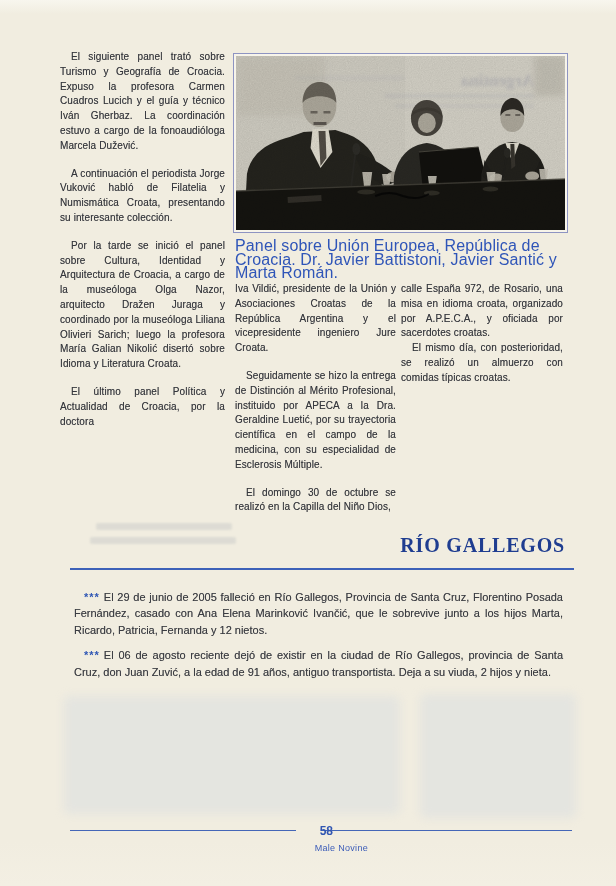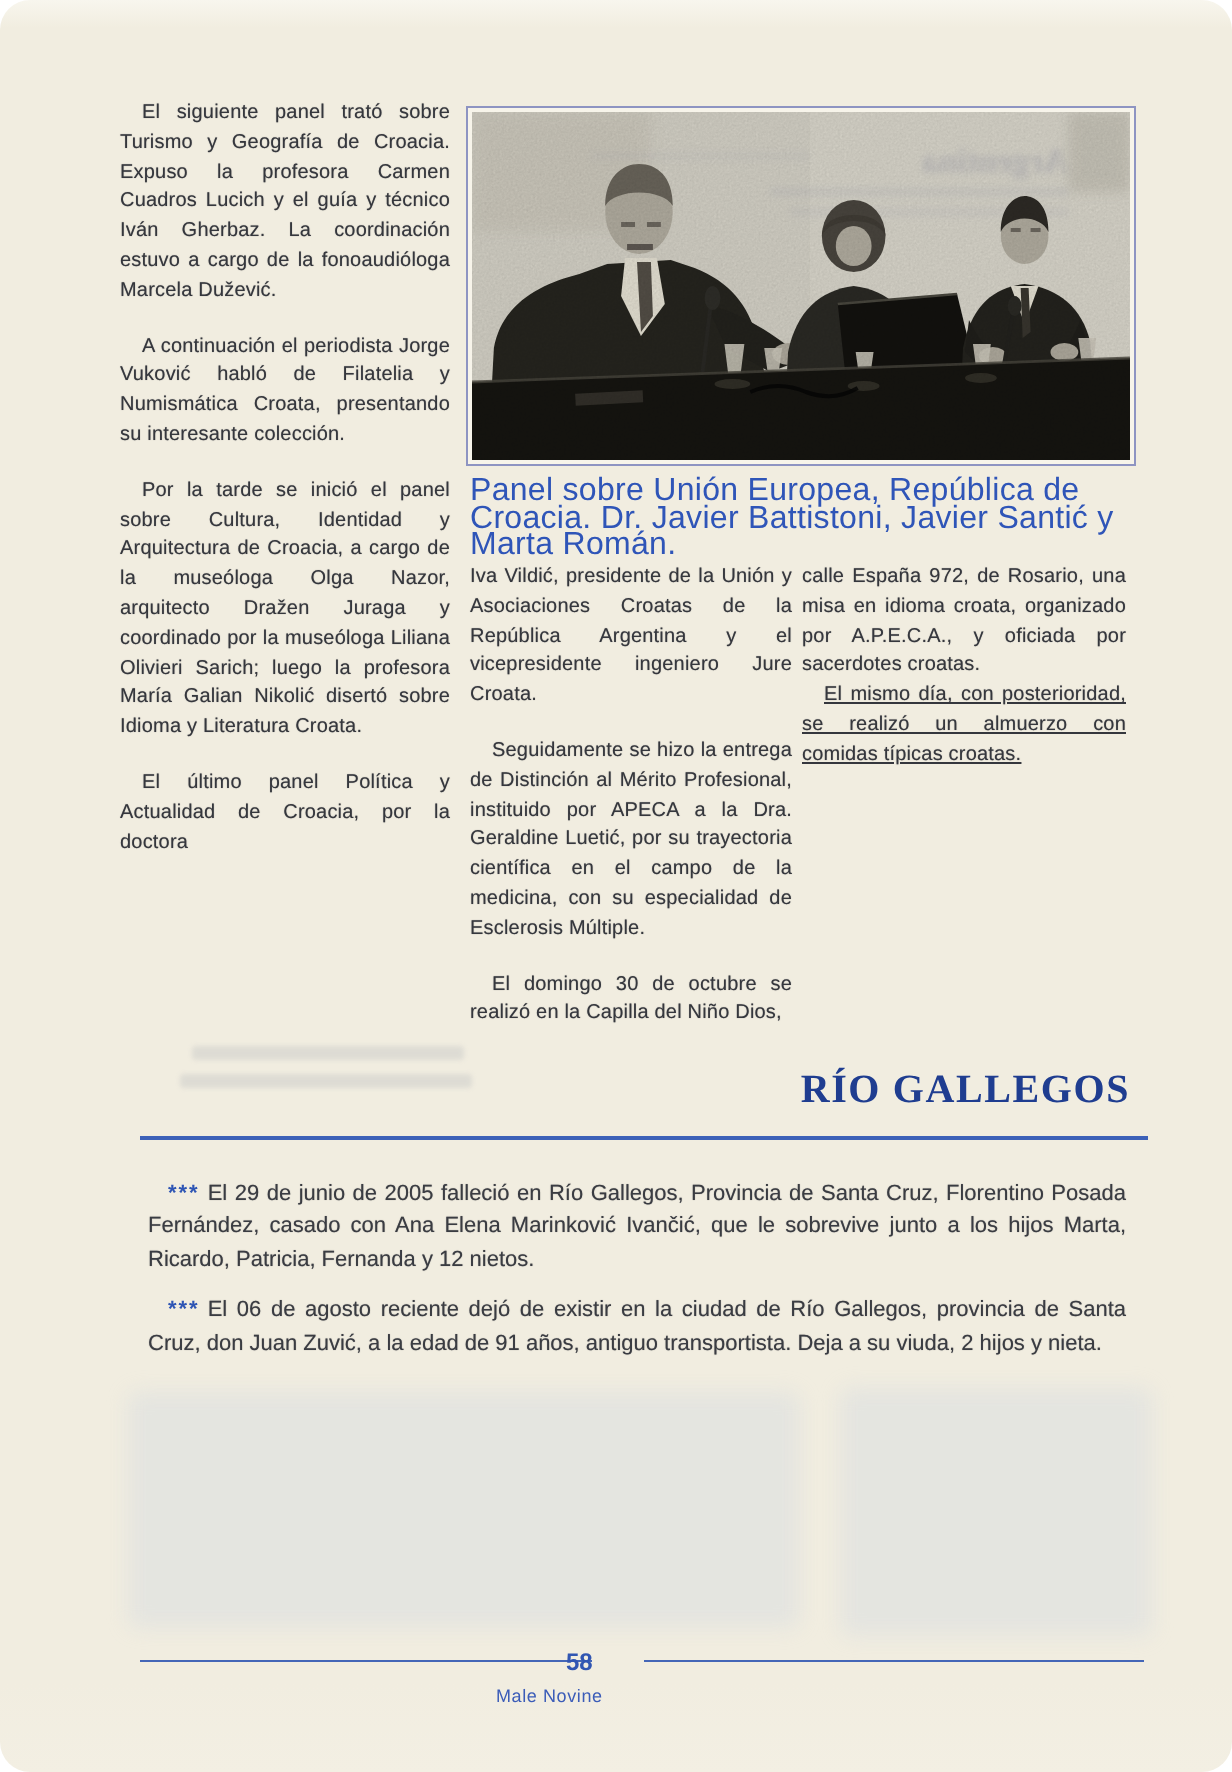--- a/index.html
+++ b/index.html
@@ -2,29 +2,28 @@
 <html lang="es"><head>
 <meta charset="utf-8">
 <style>
   html,body{margin:0;padding:0;}
   body{background:#ffffff;font-family:"Liberation Sans", sans-serif;}
   .scan{
     position:relative;width:616px;height:886px;overflow:hidden;
     background:
       linear-gradient(180deg,#f8f6ee 0,#f1ede0 14px,#f1ede0 95%,#f3efe3 100%);
     color:#35373d;
-    border-radius:15px;
   }
   
   .col{position:absolute;text-align:justify;font-size:10px;line-height:14.8px;
        letter-spacing:.1px;color:#35373d;hyphens:auto;
        text-shadow:0 0 .5px rgba(45,46,52,.5);}
   .col p{margin:0 0 13px 0;text-indent:11px;}
   .col p.cont{text-indent:0;}
-  .col p.follow{margin-top:-13px;text-decoration:underline;}
+  .col p.follow{margin-top:-13px;}
   .col-left{left:60px;top:50px;width:165px;}
   .col-mid{left:235px;top:282px;width:161px;}
   .col-right{left:401px;top:282px;width:162px;}
   .star{color:#2e55b4;font-weight:bold;letter-spacing:1px;margin-right:4px;
         text-shadow:none;}
   
   .photo-frame{
     position:absolute;left:233px;top:53px;width:335px;height:180px;margin:0;
     border:1px solid #8e94c2;background:#f7f4ea;padding:2px;box-sizing:border-box;
   }
@@ -43,23 +42,23 @@
   .rule-rio{left:70px;top:568px;width:504px;height:2px;opacity:.92;}
   
   .obits{position:absolute;left:74px;top:589px;width:489px;
          font-size:11px;line-height:16.4px;text-align:justify;color:#3a3c42;
          text-shadow:0 0 .5px rgba(45,46,52,.5);}
   .obits p{margin:0 0 9px 0;text-indent:10px;}
   
   .footer-line{position:absolute;top:830px;height:1px;background:#3156b2;opacity:.9;}
   .footer-line.left{left:70px;width:226px;}
   .footer-line.right{left:322px;width:250px;}
-  .page-num{position:absolute;left:283px;top:824px;width:50px;text-align:left;
+  .page-num{position:absolute;left:283px;top:824px;width:50px;text-align:right;
             font-size:12px;font-weight:bold;color:#3156b2;}
-  .pub{position:absolute;left:248px;top:843px;width:120px;text-align:left;
+  .pub{position:absolute;left:248px;top:843px;width:120px;text-align:right;
        font-size:9px;color:#3b5cb8;letter-spacing:.3px;}
   
   .ghostline{position:absolute;background:#99a0ab;opacity:.22;filter:blur(1.2px);
              border-radius:2px;}
   .bleed{position:absolute;background:rgba(203,214,224,.33);filter:blur(5px);
          border-radius:6px;}
 </style>
 </head>
 <body>
 

